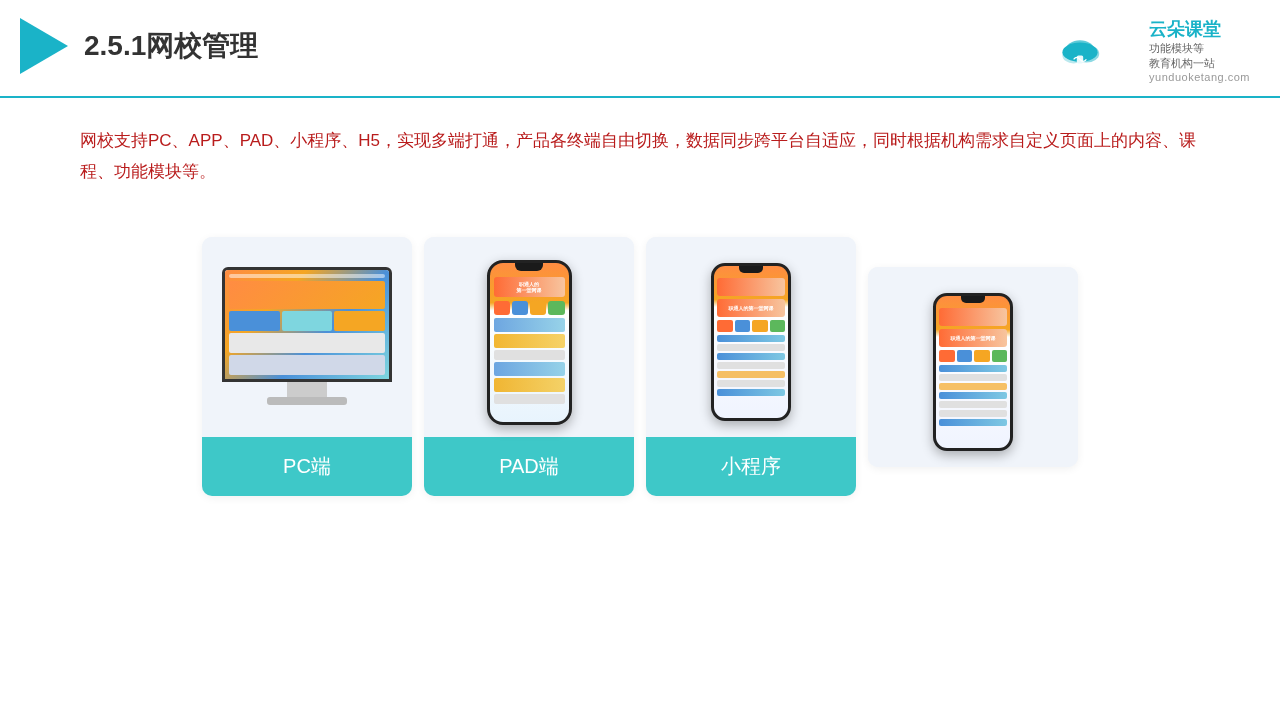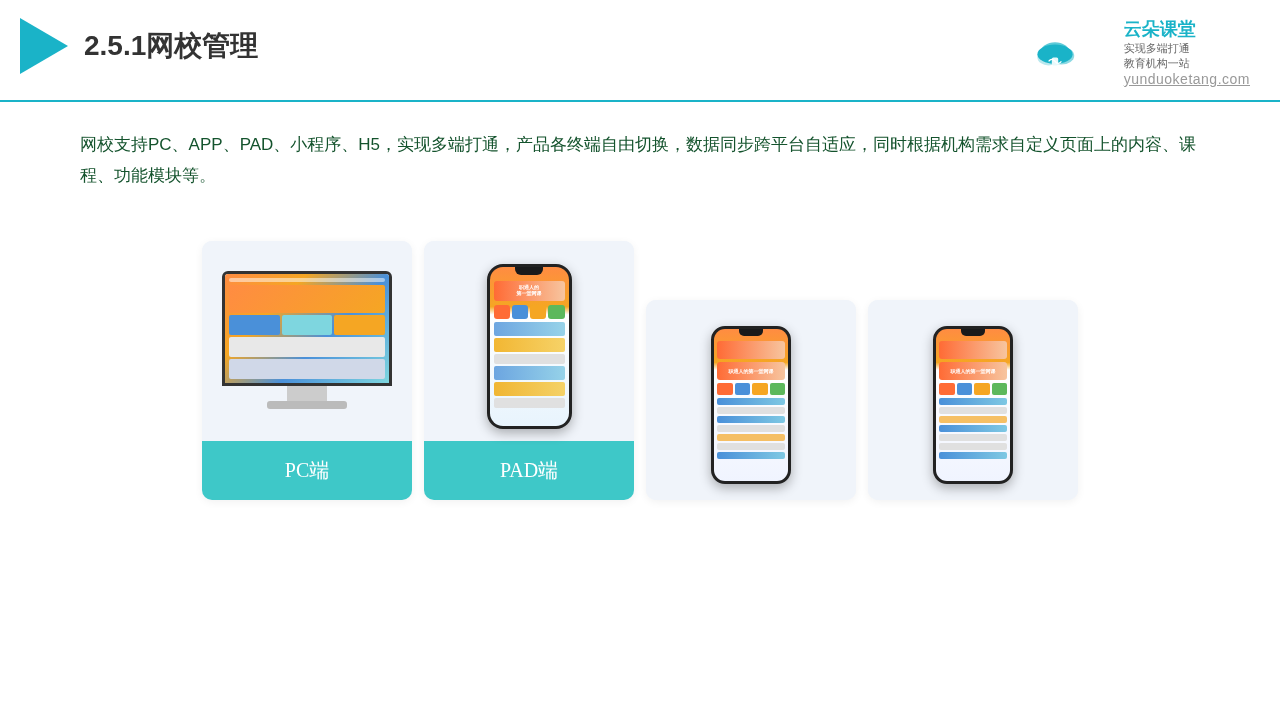--- a/index.html
+++ b/index.html
@@ -58,43 +58,41 @@
       color: #666;
       line-height: 1.3;
       margin-left: 39px;
     }
     .brand-name {
       font-size: 18px;
       font-weight: bold;
       color: #1ab3c8;
     }
     .brand-url {
-      font-size: 14px;
+      font-size: 11px;
       color: #999;
       letter-spacing: 0.5px;
-      text-decoration: underline;
     }
 
     
     .description {
       padding: 28px 80px 20px 80px;
       font-size: 17px;
-      color: #14532d;
+      color: #b91c1c;
       line-height: 1.8;
     }
 
     
     .cards-container {
       display: flex;
       justify-content: center;
-      align-items: flex-end;
+      align-items: center;
       gap: 12px;
       padding: 20px 60px;
       margin-top: 10px;
-      font-family: Liberation Serif, serif;
     }
 
     .card {
       background: #f0f4fa;
       border-radius: 10px;
       display: flex;
       flex-direction: column;
       align-items: center;
       width: 210px;
       overflow: hidden;
@@ -382,21 +380,21 @@
       <svg class="cloud-icon" viewBox="0 0 60 45" fill="none" xmlns="http://www.w3.org/2000/svg">
         <ellipse cx="22" cy="28" rx="14" ry="10" fill="#1ab3c8" opacity="0.3"></ellipse>
         <ellipse cx="38" cy="26" rx="16" ry="11" fill="#1ab3c8" opacity="0.5"></ellipse>
         <ellipse cx="30" cy="22" rx="18" ry="13" fill="#1ab3c8" opacity="0.7"></ellipse>
         <ellipse cx="30" cy="24" rx="22" ry="12" fill="#1ab3c8"></ellipse>
         <rect x="26" y="28" width="8" height="10" rx="2" fill="#e8f9fb"></rect>
         <path d="M22 33 Q26 28 30 33 Q34 38 38 33" stroke="#fff" stroke-width="1.5" fill="none"></path>
       </svg>
       <div class="brand-text-right">
         <span class="brand-name">云朵课堂</span>
-        <span>实现多端打通</span>
+        <span>功能模块等</span>
         <span>教育机构一站</span>
         <span class="brand-url">yunduoketang.com</span>
       </div>
     </div>
   </div>
 </div>
 
 <div class="description">
   <p>网校支持PC、APP、PAD、小程序、H5，实现多端打通，产品各终端自由切换，数据同步跨平台自适应，同时根据机构需求自定义页面上的内容、课程、功能模块等。</p>
 </div>
@@ -475,20 +473,21 @@
             <div class="mini-row"></div>
             <div class="mini-row mini-row-colored"></div>
             <div class="mini-row"></div>
             <div class="mini-row" style="background:#f5a623;opacity:0.7;"></div>
             <div class="mini-row"></div>
             <div class="mini-row mini-row-colored"></div>
           </div>
         </div>
       </div>
     </div>
+    <div class="card-label">小程序</div>
   </div>
 
   <div class="card">
     <div class="card-image-area">
       <div class="mini-phone-mockup">
         <div class="mini-phone-notch"></div>
         <div class="mini-phone-screen">
           <div class="mini-header"></div>
           <div style="height:18px;background:linear-gradient(90deg,#ff6b35,#f7c59f);border-radius:3px;margin-bottom:3px;display:flex;align-items:center;justify-content:center;">
             <span style="color:white;font-size:5px;font-weight:bold;">职通人的第一堂网课</span>

